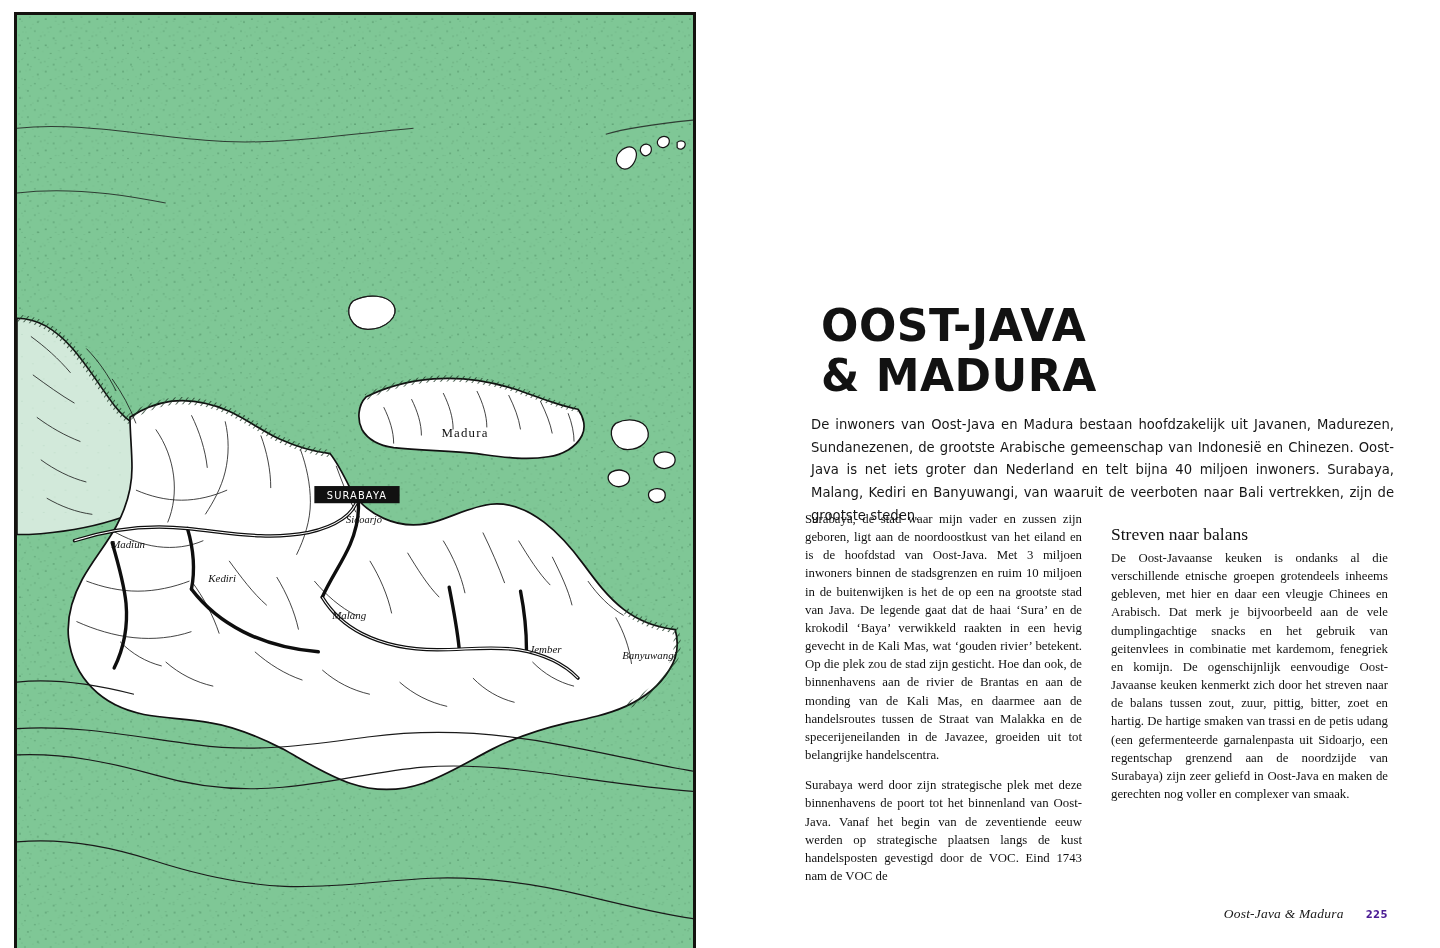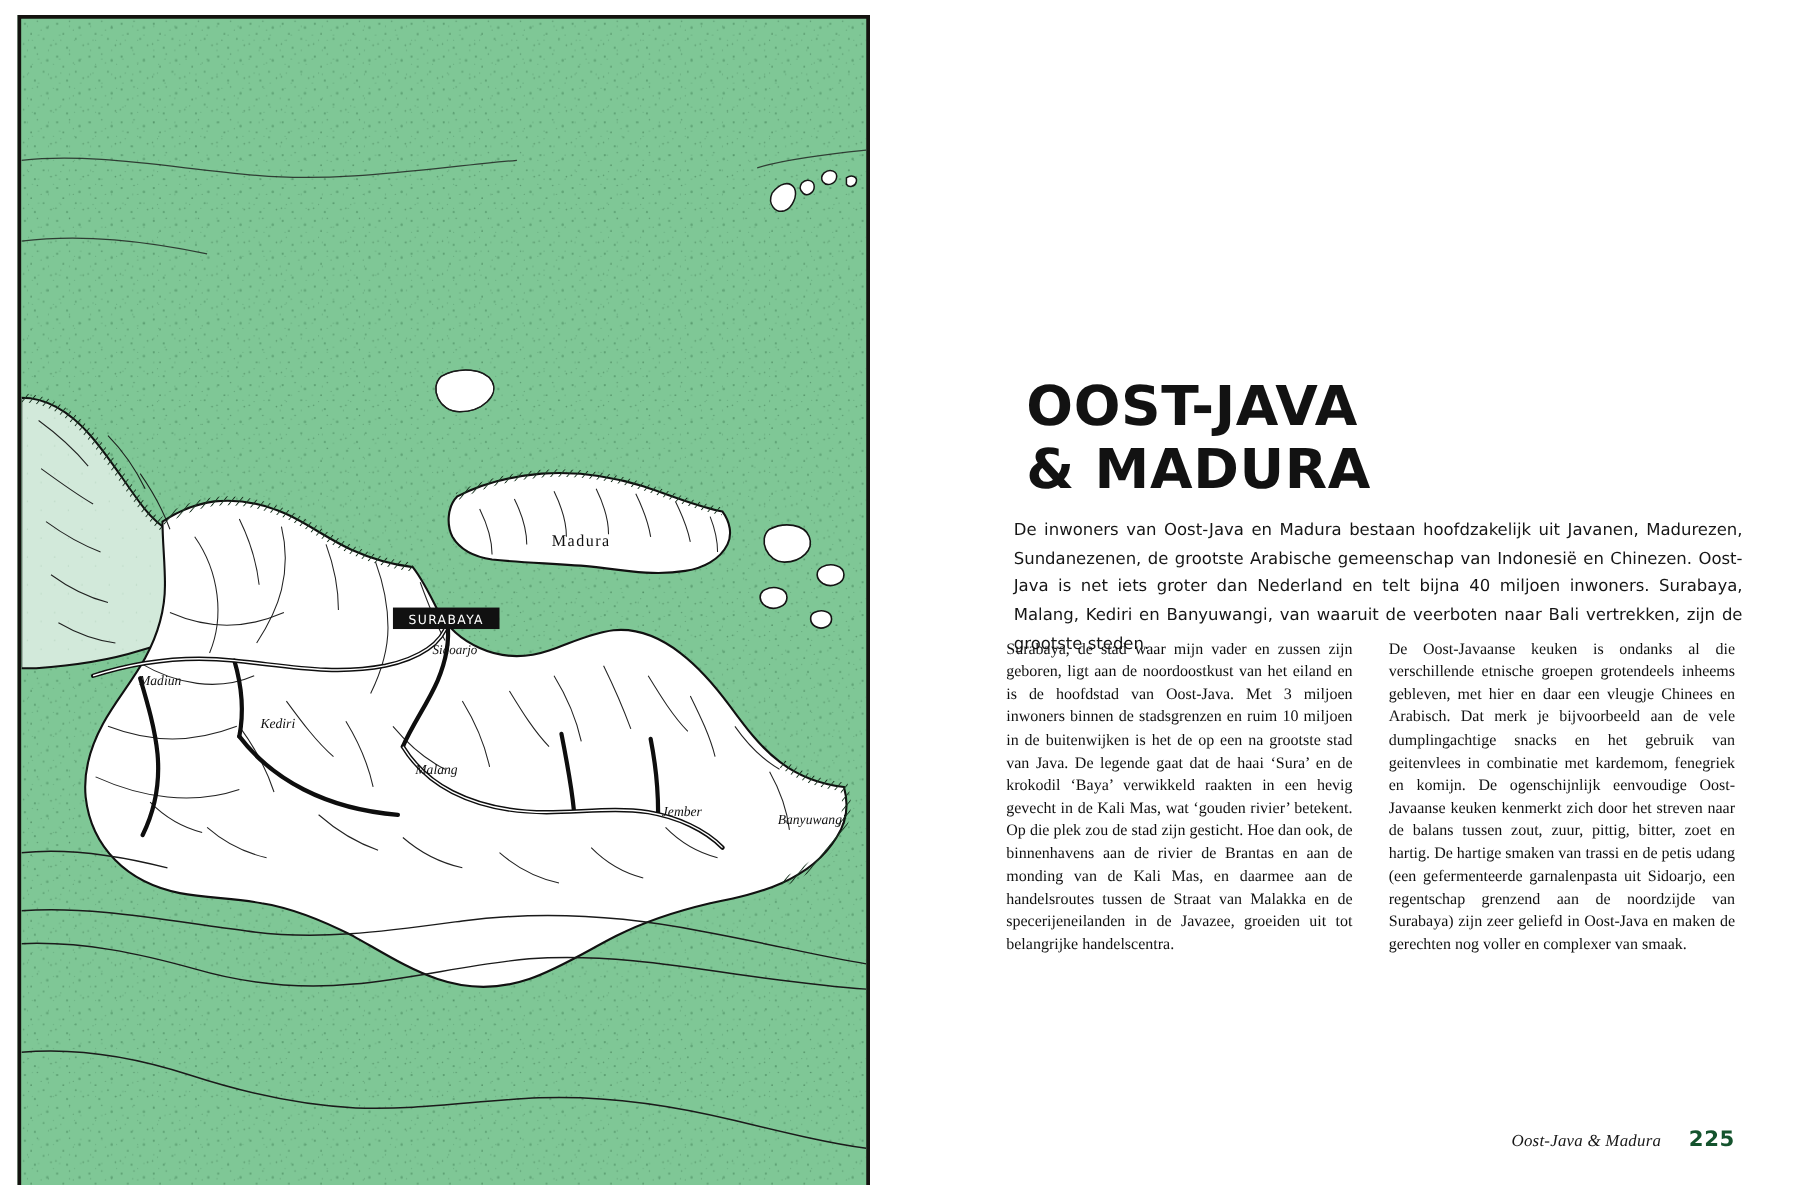--- a/index.html
+++ b/index.html
@@ -127,22 +127,22 @@
   }
   .folio-title {
     font-style: italic;
     font-size: 13.5px;
     color: #171717;
     letter-spacing: 0.2px;
   }
   .folio-number {
     font-family: "DejaVu Sans", sans-serif;
     font-weight: 700;
-    font-size: 17px;
-    color: #14532d;
+    font-size: 10px;
+    color: #4c1d95;
     letter-spacing: 0.5px;
   }
 </style>
 </head>
 <body>
 
 <div class="spread">
 
   <div class="map-page">
     <div class="map-frame">
@@ -363,23 +363,25 @@
 
     <h1 class="chapter-title">OOST-JAVA
 &amp; MADURA</h1>
 
     <p class="lede">De inwoners van Oost-Java en Madura bestaan hoofdzakelijk uit Javanen, Madurezen, Sundanezenen, de grootste Arabische gemeenschap van Indonesië en Chinezen. Oost-Java is net iets groter dan Nederland en telt bijna 40 miljoen inwoners. Surabaya, Malang, Kediri en Banyuwangi, van waaruit de veerboten naar Bali vertrekken, zijn de grootste steden.</p>
 
     <div class="columns">
 
       <div class="col col-left">
         <p>Surabaya, de stad waar mijn vader en zussen zijn geboren, ligt aan de noordoostkust van het eiland en is de hoofdstad van Oost-Java. Met 3 miljoen inwoners binnen de stadsgrenzen en ruim 10 miljoen in de buitenwijken is het de op een na grootste stad van Java. De legende gaat dat de haai ‘Sura’ en de krokodil ‘Baya’ verwikkeld raakten in een hevig gevecht in de Kali Mas, wat ‘gouden rivier’ betekent. Op die plek zou de stad zijn gesticht. Hoe dan ook, de binnenhavens aan de rivier de Brantas en aan de monding van de Kali Mas, en daarmee aan de handelsroutes tussen de Straat van Malakka en de specerijeneilanden in de Javazee, groeiden uit tot belangrijke handelscentra.</p>
+        <p>Surabaya werd door zijn strategische plek met deze binnenhavens de poort tot het binnenland van Oost-Java. Vanaf het begin van de zeventiende eeuw werden op strategische plaatsen langs de kust handelsposten gevestigd door de VOC. Eind 1743 nam de VOC de</p>
       </div>
 
       <div class="col col-right">
+        <h2 class="subhead">Streven naar balans</h2>
         <p>De Oost-Javaanse keuken is ondanks al die verschillende etnische groepen grotendeels inheems gebleven, met hier en daar een vleugje Chinees en Arabisch. Dat merk je bijvoorbeeld aan de vele dumplingachtige snacks en het gebruik van geitenvlees in combinatie met kardemom, fenegriek en komijn. De ogenschijnlijk eenvoudige Oost-Javaanse keuken kenmerkt zich door het streven naar de balans tussen zout, zuur, pittig, bitter, zoet en hartig. De hartige smaken van trassi en de petis udang (een gefermenteerde garnalenpasta uit Sidoarjo, een regentschap grenzend aan de noordzijde van Surabaya) zijn zeer geliefd in Oost-Java en maken de gerechten nog voller en complexer van smaak.</p>
       </div>
 
     </div>
 
     <div class="folio">
       <span class="folio-title">Oost-Java &amp; Madura</span>
       <span class="folio-number">225</span>
     </div>
 

